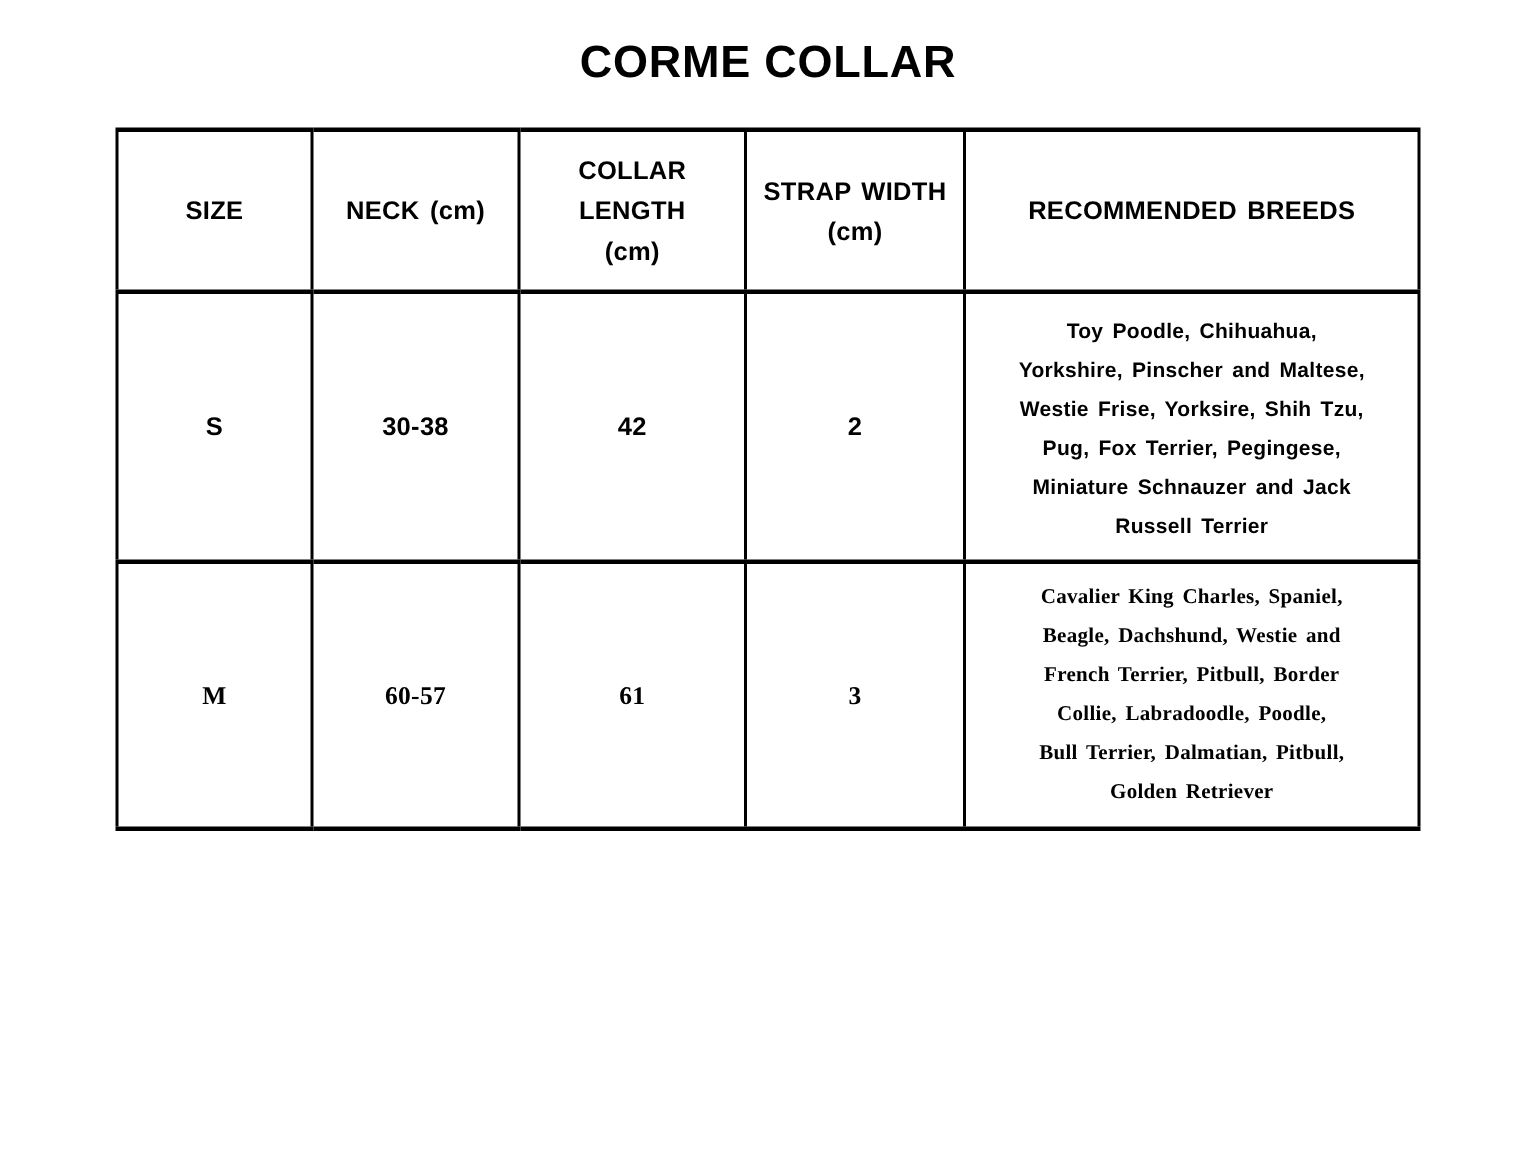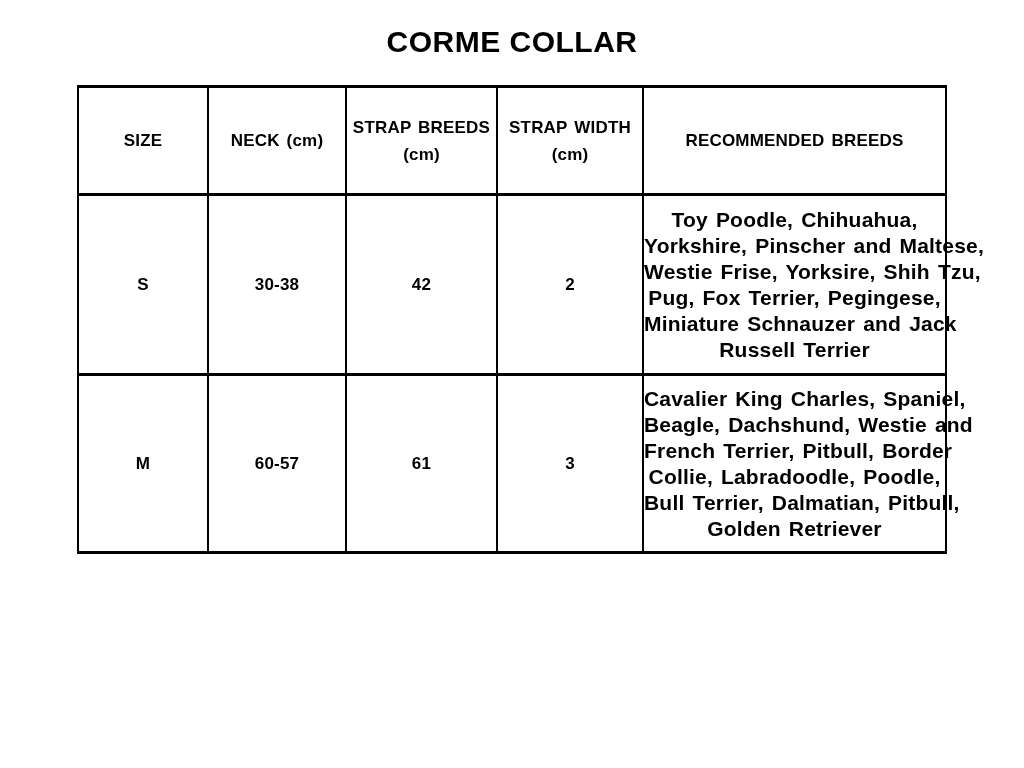--- a/index.html
+++ b/index.html
@@ -52,34 +52,34 @@
     line-height: 27px;
     letter-spacing: 0.2px;
     word-spacing: 2px;
   }
   .size-chart td {
     font-size: 17px;
     letter-spacing: 0.2px;
     word-spacing: 2px;
   }
   .row-s td { height: 177px; }
-  .row-m td { height: 175px; }
+  .row-m td { height: 175px; font-family: Liberation Serif, serif; }
   .col-size   { width: 130px; }
   .col-neck   { width: 138px; }
   .col-length { width: 151px; }
   .col-width  { width: 146px; }
   .col-breeds { width: 303px; }
   .hdr-label, .hdr-unit { display: block; }
   .hdr-unit:empty { display: none; }
   .breeds-block {
     display: block;
   }
   .breeds-line {
     display: block;
-    font-size: 21px;
+    font-size: 14px;
     line-height: 26px;
     letter-spacing: 0.2px;
     word-spacing: 2px;
     white-space: nowrap;
   }
 </style>
 </head>
 <body>
 
 <div class="page">
@@ -98,21 +98,21 @@
       <tr>
         <th>
           <span class="hdr-label">SIZE</span>
 
         </th>
         <th>
           <span class="hdr-label">NECK (cm)</span>
 
         </th>
         <th>
-          <span class="hdr-label">STRAP BREEDS</span>
+          <span class="hdr-label">COLLAR LENGTH</span>
           <span class="hdr-unit">(cm)</span>
         </th>
         <th>
           <span class="hdr-label">STRAP WIDTH</span>
           <span class="hdr-unit">(cm)</span>
         </th>
         <th>
           <span class="hdr-label">RECOMMENDED BREEDS</span>
 
         </th>

